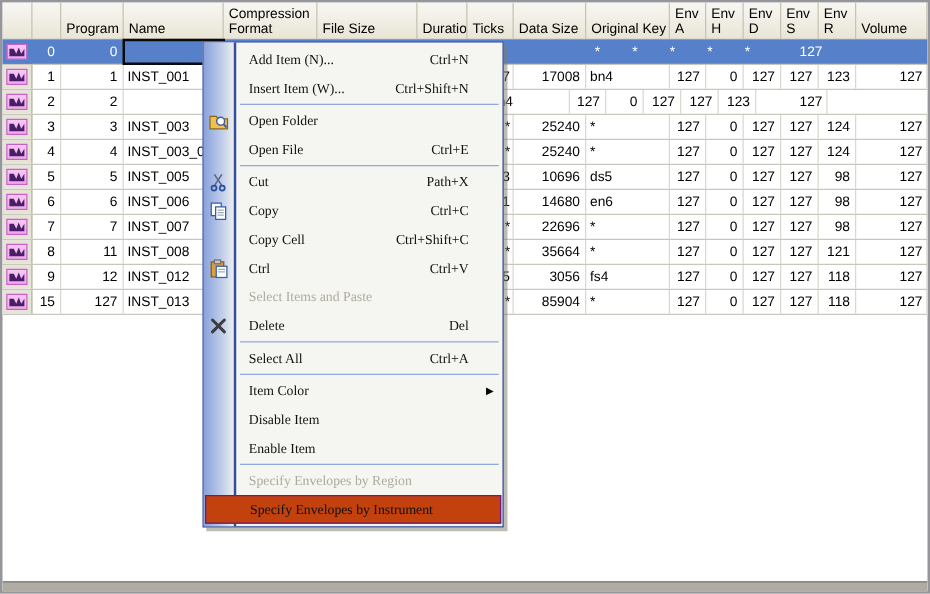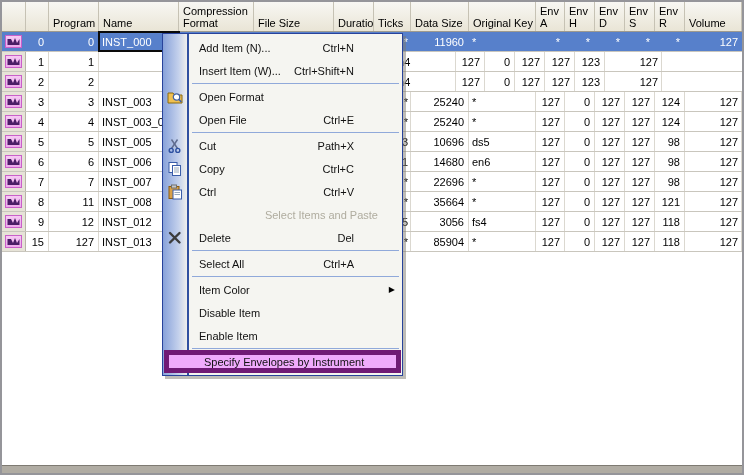--- a/index.html
+++ b/index.html
@@ -33,24 +33,24 @@
   .focus-rect{position:absolute;left:96px;top:29px;width:82px;height:21px;box-sizing:border-box;
               border:2px solid #0a0a0a;z-index:5;pointer-events:none;}
   
   .menu{position:absolute;left:160px;top:31px;width:241px;box-sizing:border-box;
         border:1px solid #28439b;background:#f5f5f1;padding:2px 0;z-index:10;
         box-shadow:3px 3px 0 rgba(125,121,112,.5);}
   .menu-gutter{position:absolute;left:0;top:0;bottom:0;width:24px;
         background:linear-gradient(to right,#88a2da,#c4d1ec 65%,#efefec);
         border-right:2px solid #3050a0;}
   .mi{position:relative;height:23px;display:flex;align-items:center;
-      padding:0 24px 0 36px;font-size:11px;color:#111;}
+      padding:0 3px 0 36px;font-size:11px;color:#111;font-family:Liberation Serif, serif;}
   .mi .sc{margin-left:auto;padding-left:12px;padding-right:24px;}
-  .mi.disabled{color:#afac9f;justify-content:flex-end;}
-  .mi.highlight{background:#f0abfc;border:5px solid #701a75;margin:0 1px;
+  .mi.disabled{color:#afac9f;}
+  .mi.highlight{background:#c2410c;border:1px solid #701a75;margin:0 1px;
       box-sizing:border-box;padding-left:35px;z-index:2;}
   .mi .ic{position:absolute;left:4px;top:50%;transform:translateY(-50%);width:16px;height:16px;}
   .mi .arrow{position:absolute;right:7px;top:50%;transform:translateY(-50%);
       font-size:8px;color:#000;line-height:8px;}
   .sep{height:1px;background:#90a9da;margin:1px 3px 1px 29px;}
   
   .bottom-band{position:absolute;left:0;right:0;bottom:0;height:7px;background:#b0aca3;
       border-top:1px solid #7e7a72;}
 </style>
 </head>
@@ -86,21 +86,20 @@
         <div class="row selected">
           <div class="cell c0 iconcell">
             <span class="inst-icon">
               <svg width="13" height="9" viewBox="0 0 13 9">
                 <path d="M0.5 8 L0.5 2 L4 2 L6 6 L8 1 L10 6 L12.5 2 L12.5 8 Z" fill="#4a1e66"></path>
               </svg>
             </span>
           </div>
           <div class="cell c1 num">0</div>
           <div class="cell c2 num">0</div>
-          <div class="cell c3 txt">INST_000</div>
           <div class="cell c4 txt"></div>
           <div class="cell c5 txt"></div>
           <div class="cell c6 num"></div>
           <div class="cell c7 num">*</div>
           <div class="cell c8 num">11960</div>
           <div class="cell c9 txt">*</div>
           <div class="cell c10 num">*</div>
           <div class="cell c11 num">*</div>
           <div class="cell c12 num">*</div>
           <div class="cell c13 num">*</div>
@@ -110,20 +109,21 @@
         <div class="row">
           <div class="cell c0 iconcell">
             <span class="inst-icon">
               <svg width="13" height="9" viewBox="0 0 13 9">
                 <path d="M0.5 8 L0.5 2 L4 2 L6 6 L8 1 L10 6 L12.5 2 L12.5 8 Z" fill="#4a1e66"></path>
               </svg>
             </span>
           </div>
           <div class="cell c1 num">1</div>
           <div class="cell c2 num">1</div>
+          <div class="cell c3 txt">INST_001</div>
           <div class="cell c4 txt"></div>
           <div class="cell c5 txt"></div>
           <div class="cell c6 num"></div>
           <div class="cell c7 num">7</div>
           <div class="cell c8 num">17008</div>
           <div class="cell c9 txt">bn4</div>
           <div class="cell c10 num">127</div>
           <div class="cell c11 num">0</div>
           <div class="cell c12 num">127</div>
           <div class="cell c13 num">127</div>
@@ -358,21 +358,21 @@
         <span>Insert Item (W)...</span>
         <span class="sc">Ctrl+Shift+N</span>
       </div>
       <div class="sep"></div>
       <div class="mi">
         <span class="ic"><svg width="16" height="16" viewBox="0 0 16 16">
             <path d="M1 4h5l1.5 2H15v8H1z" fill="#f0c050" stroke="#8a6a10" stroke-width="1"></path>
             <circle cx="9.5" cy="8" r="3.2" fill="#fff" stroke="#4060a0" stroke-width="1.2"></circle>
             <line x1="11.8" y1="10.3" x2="14.3" y2="13" stroke="#4060a0" stroke-width="1.6"></line>
           </svg></span>
-        <span>Open Format</span>
+        <span>Open Folder</span>
       </div>
       <div class="mi">
         <span>Open File</span>
         <span class="sc">Ctrl+E</span>
       </div>
       <div class="sep"></div>
       <div class="mi">
         <span class="ic"><svg width="16" height="16" viewBox="0 0 16 16">
             <line x1="4.5" y1="1.5" x2="10.5" y2="10.5" stroke="#5f6b8e" stroke-width="1.4"></line>
             <line x1="10.5" y1="1.5" x2="4.5" y2="10.5" stroke="#5f6b8e" stroke-width="1.4"></line>
@@ -387,20 +387,24 @@
             <rect x="2" y="1.5" width="8" height="10" fill="#fff" stroke="#3a5da8" stroke-width="1"></rect>
             <rect x="5.5" y="4.5" width="8" height="10" fill="#fff" stroke="#3a5da8" stroke-width="1"></rect>
             <line x1="7" y1="7" x2="12" y2="7" stroke="#9ab" stroke-width="1"></line>
             <line x1="7" y1="9" x2="12" y2="9" stroke="#9ab" stroke-width="1"></line>
             <line x1="7" y1="11" x2="12" y2="11" stroke="#9ab" stroke-width="1"></line>
           </svg></span>
         <span>Copy</span>
         <span class="sc">Ctrl+C</span>
       </div>
       <div class="mi">
+        <span>Copy Cell</span>
+        <span class="sc">Ctrl+Shift+C</span>
+      </div>
+      <div class="mi">
         <span class="ic"><svg width="16" height="16" viewBox="0 0 16 16">
             <rect x="2" y="2.5" width="10" height="12" fill="#d8a048" stroke="#8a5a10" stroke-width="1"></rect>
             <rect x="4.5" y="1" width="5" height="3" fill="#c8c8c8" stroke="#707070" stroke-width="1"></rect>
             <rect x="6" y="6" width="8.5" height="9" fill="#fff" stroke="#3a5da8" stroke-width="1"></rect>
             <line x1="7.5" y1="8.5" x2="13" y2="8.5" stroke="#9ab" stroke-width="1"></line>
             <line x1="7.5" y1="10.5" x2="13" y2="10.5" stroke="#9ab" stroke-width="1"></line>
           </svg></span>
         <span>Ctrl</span>
         <span class="sc">Ctrl+V</span>
       </div>
@@ -424,18 +428,21 @@
         <span>Item Color</span>
         <span class="arrow">▶</span>
       </div>
       <div class="mi">
         <span>Disable Item</span>
       </div>
       <div class="mi">
         <span>Enable Item</span>
       </div>
       <div class="sep"></div>
+      <div class="mi disabled">
+        <span>Specify Envelopes by Region</span>
+      </div>
       <div class="mi highlight">
         <span>Specify Envelopes by Instrument</span>
       </div>
     </div>
   <div class="bottom-band"></div>
 </div>
 
 </body></html>

